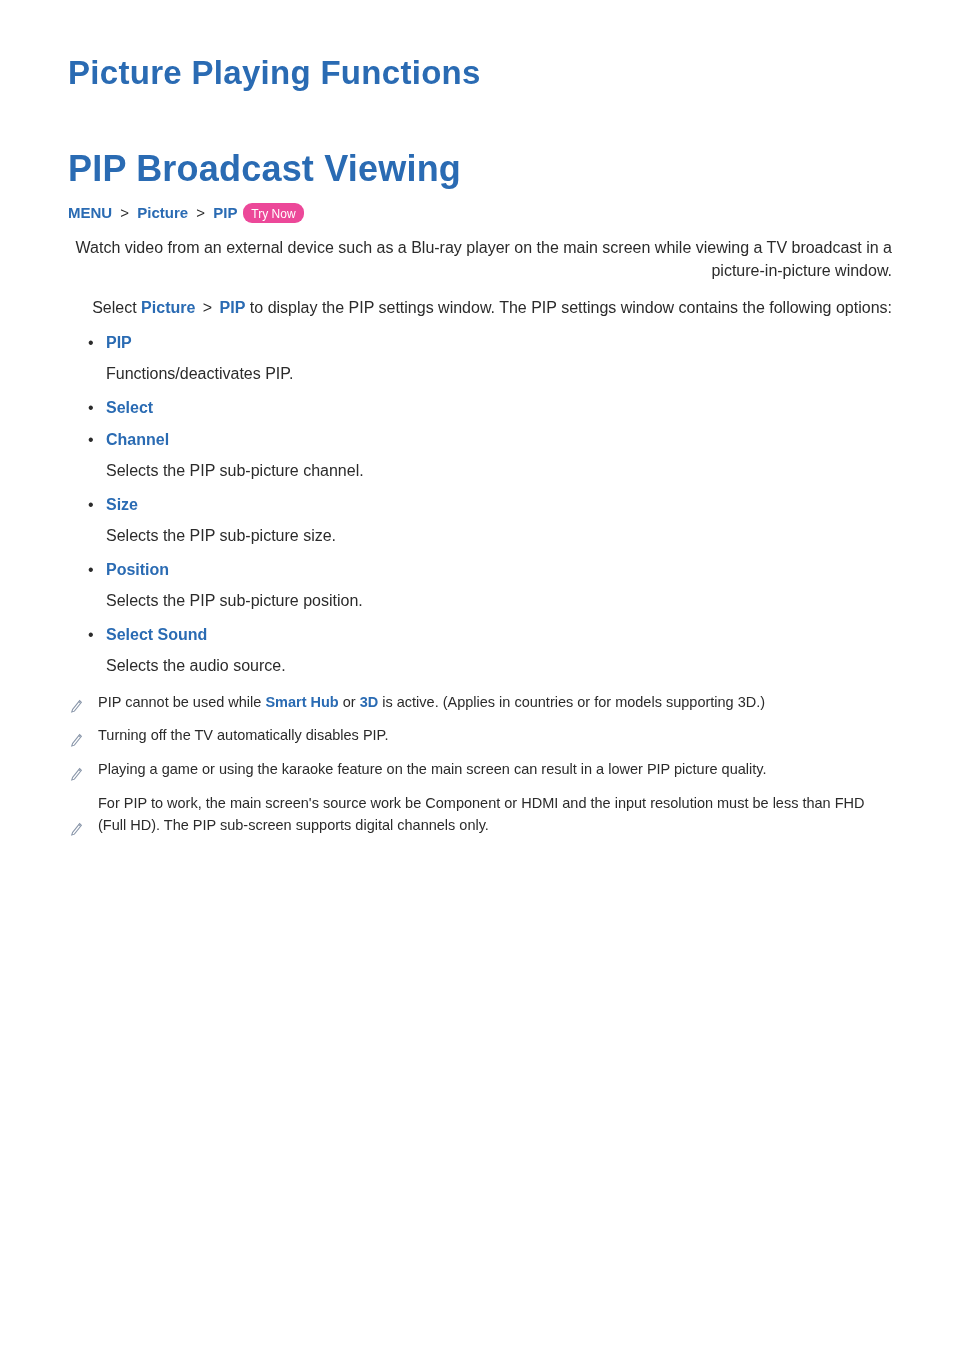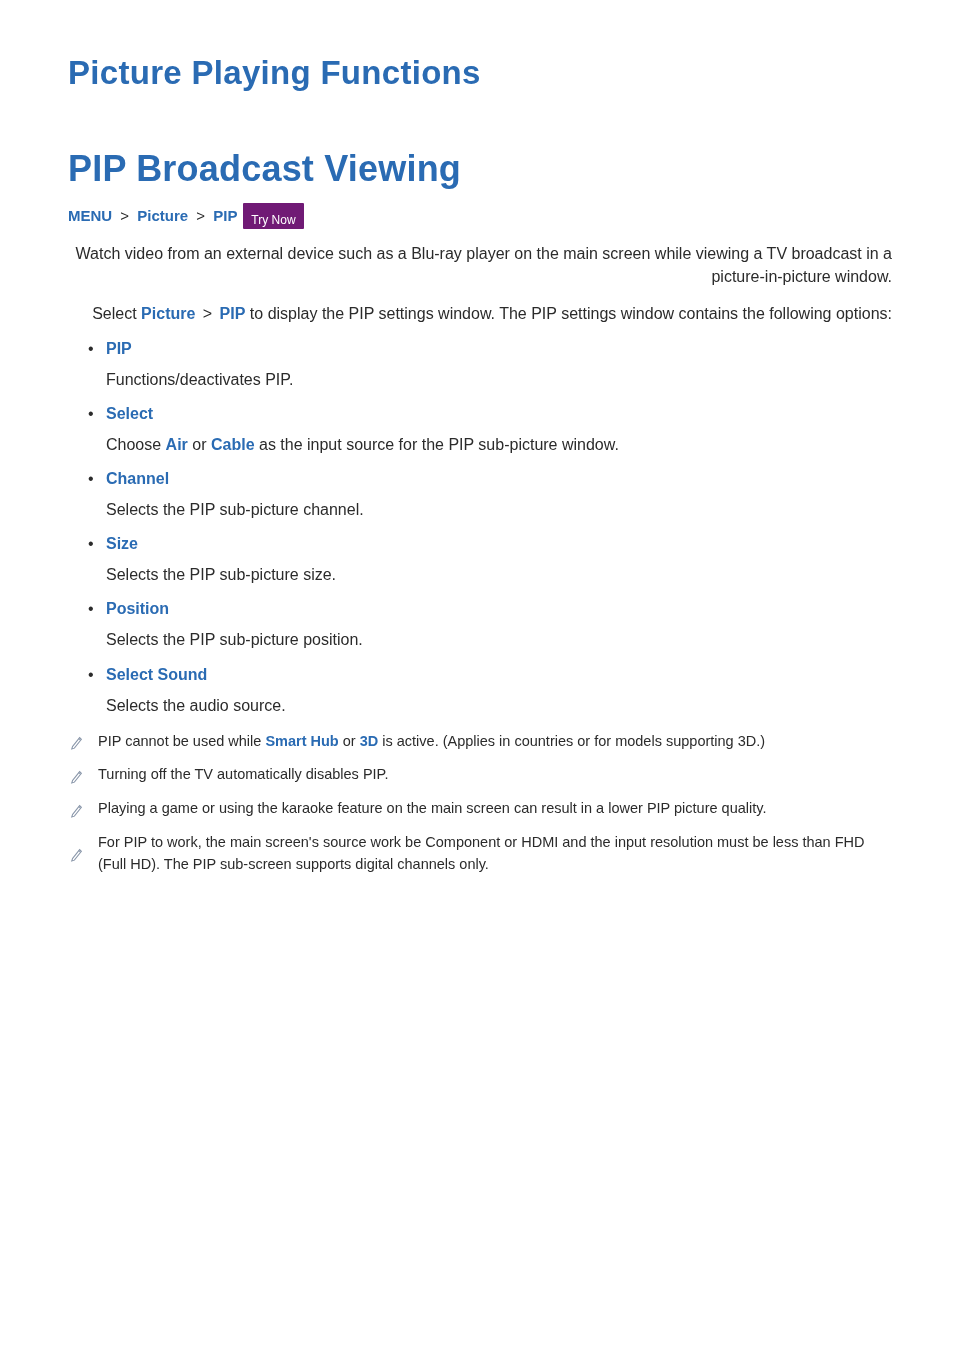--- a/index.html
+++ b/index.html
@@ -30,26 +30,26 @@
   }
   .breadcrumb-line {
     font-size: 15px;
     font-weight: 700;
     margin-bottom: 12px;
   }
   .breadcrumb-line .kw { color: #2a6bb3; }
   .breadcrumb-line .sep { color: #2b2b2b; padding: 0 4px; font-weight: 400; }
   .try-now {
     display: inline-block;
-    background: #701a75;
+    background: #ec4899;
     color: #ffffff;
     font-size: 12px;
     font-weight: 400;
-    padding: 10px 8px 2px 8px;
-    border-radius: 1px;
+    padding: 4px 8px 2px 8px;
+    border-radius: 9px;
     vertical-align: middle;
     position: relative;
     top: -1px;
     margin-left: 2px;
   }
   p.body {
     font-size: 16px;
     line-height: 1.45;
     margin: 0 0 14px 0;
     color: #2b2b2b;
@@ -90,21 +90,21 @@
   .opt-desc .kw { color: #2a6bb3; font-weight: 700; }
   .after-list {
     font-size: 16px;
     margin: 14px 0 14px 0;
   }
   .notes {
     margin-top: 6px;
   }
   .note-row {
     display: flex;
-    align-items: center;
+    align-items: flex-end;
     gap: 14px;
     margin-bottom: 12px;
     padding-left: 2px;
   }
   .note-icon {
     flex: 0 0 auto;
     width: 14px;
     height: 16px;
     margin-top: 1px;
   }
@@ -139,23 +139,20 @@
     <span>Select </span><span class="kw">Picture</span><span class="sep"> &gt; </span><span class="kw">PIP</span><span> to display the PIP settings window. The PIP settings window contains the following options:</span>
   </p>
 
   <ul class="options">
     <li>
       <span class="opt-title">PIP</span>
       <span class="opt-desc">Functions/deactivates PIP.</span>
     </li>
     <li>
       <span class="opt-title">Select</span>
-      <span class="opt-desc">
-        <span>Choose </span><span class="kw">Air</span><span> or </span><span class="kw">Cable</span><span> as the input source for the PIP sub-picture window.</span>
-      </span>
     </li>
     <li>
       <span class="opt-title">Channel</span>
       <span class="opt-desc">Selects the PIP sub-picture channel.</span>
     </li>
     <li>
       <span class="opt-title">Size</span>
       <span class="opt-desc">Selects the PIP sub-picture size.</span>
     </li>
     <li>

